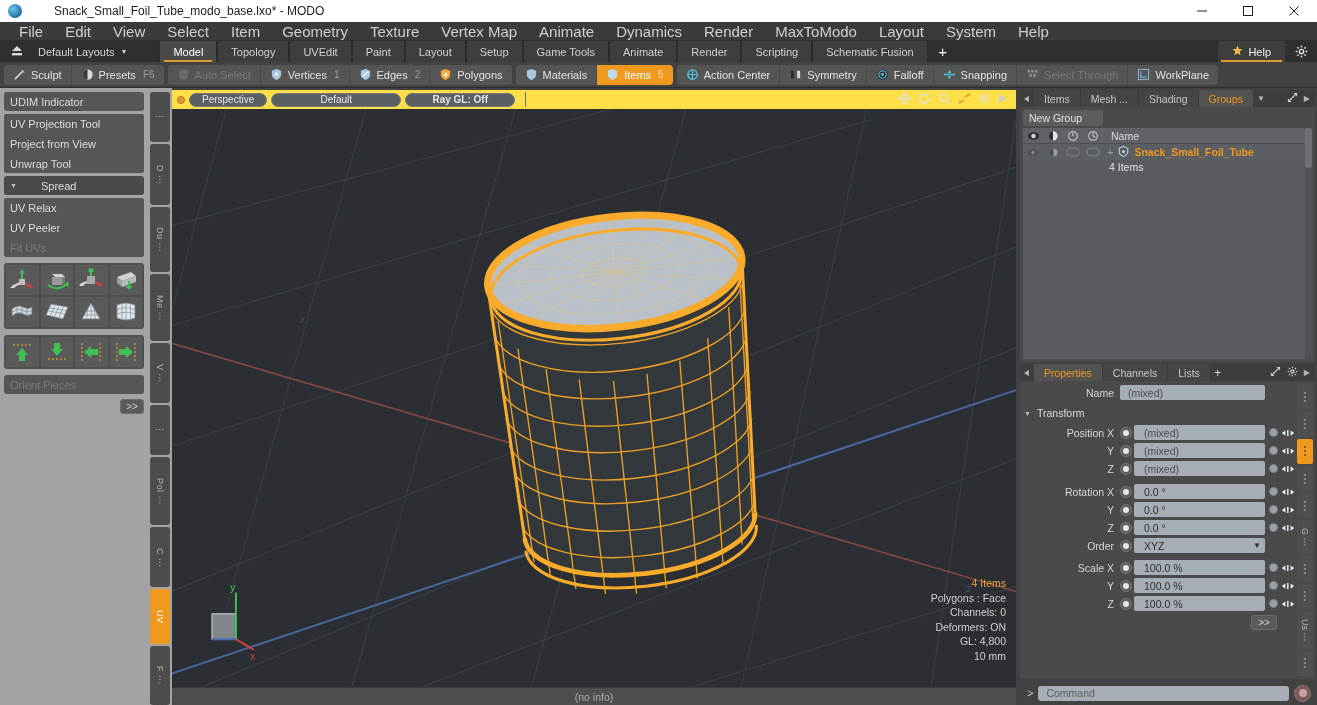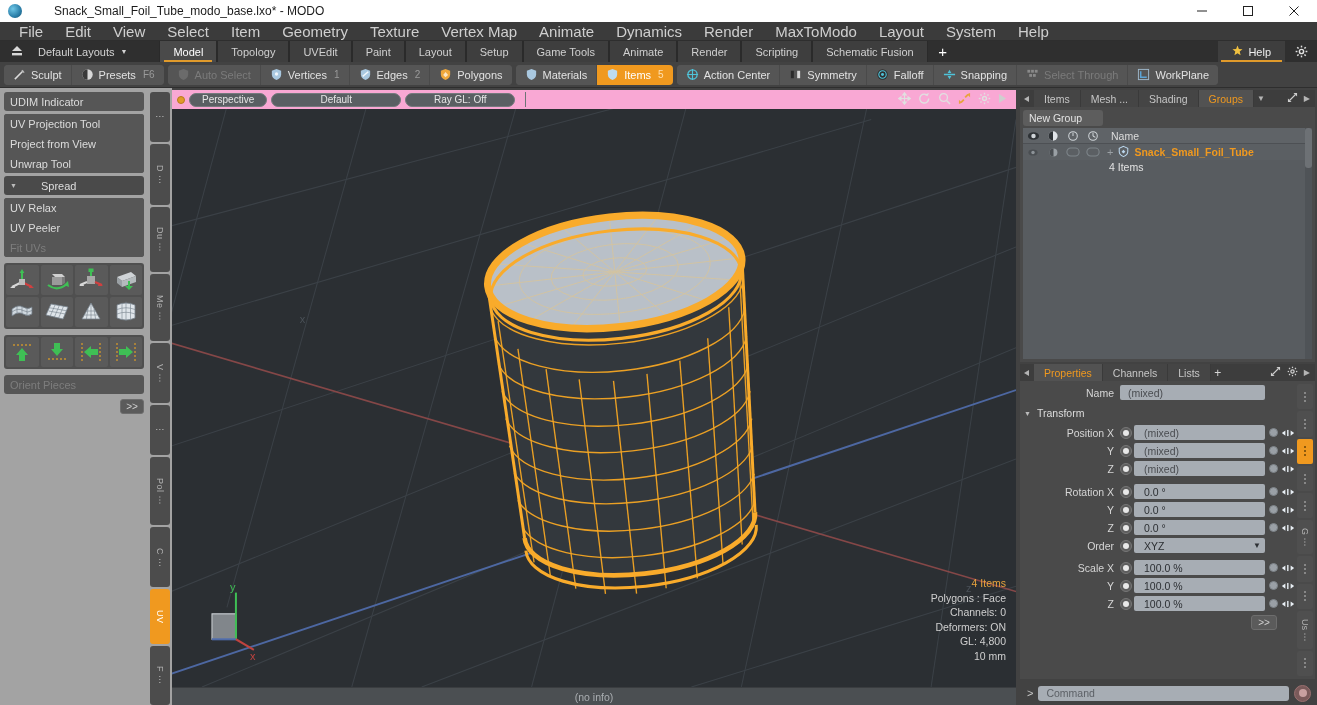--- a/index.html
+++ b/index.html
@@ -70,21 +70,21 @@
   .icongrid { display:grid; grid-template-columns:repeat(4,1fr); gap:2px; background:#4f4f4f; border-radius:3px; padding:2px; margin-top:3px;}
   .icongrid .cell { height:30px; background:#5a5a5a; border-radius:2px; display:flex; align-items:center; justify-content:center;}
   .icongrid .cell svg { display:block;}
   .lp-tabstrip { width:20px; flex:0 0 20px; margin-left:2px; display:flex; flex-direction:column; gap:2px; padding-top:0;}
   .vtab { flex:1 1 auto; background:#4c4c4c; border-radius:3px; display:flex; align-items:center; justify-content:center;
           writing-mode:vertical-rl; font-size:9px; color:#b0b0b0; letter-spacing:0.5px; overflow:hidden; text-orientation:mixed;}
   .vtab.active { background:#f0991f; color:#fff; }
 
   
   .viewwrap { flex:1 1 auto; display:flex; flex-direction:column; min-width:0; padding:2px 2px 0 0;}
-  .vp-header { height:19px; background:#f9a8d4; display:flex; align-items:center; gap:4px; padding:2px 5px; flex:0 0 19px;}
+  .vp-header { height:19px; background:#fde047; display:flex; align-items:center; gap:4px; padding:2px 5px; flex:0 0 19px;}
   .vp-dot { width:8px; height:8px; border-radius:50%; background:#e09a2b; border:1px solid #b87a1d; flex:0 0 8px;}
   .vp-pill { height:14px; border:1px solid #757a7e; border-radius:7px; color:#e6e6e6; font-size:10px;
              display:flex; align-items:center; justify-content:center; padding:0 12px; background:#5a5f63;}
   .vp-sep { width:1px; height:15px; background:#6e7376; margin:0 6px;}
   .vp-tools { margin-left:auto; display:flex; align-items:center; gap:7px; padding-right:4px;}
   .viewport { flex:1 1 auto; position:relative; overflow:hidden; background:#2b2f33; min-height:0;}
   .vp-info { position:absolute; right:10px; bottom:24px; text-align:right; font-size:10.5px; color:#cfcfcf; line-height:14.5px;}
   .vp-info .hl { color:#e8a33d;}
   .vp-footer { height:18px; background:#4b4f52; display:flex; align-items:center; justify-content:center;
                font-size:10.5px; color:#a9adb0; flex:0 0 18px; border-top:1px solid #3a3d40;}
@@ -559,21 +559,21 @@
         <div class="vtab active">UV</div>
         <div class="vtab">F ⋯</div>
       </div>
     </div>
 
     <div class="viewwrap">
       <div class="vp-header">
         <div class="vp-dot"></div>
         <div class="vp-pill">Perspective</div>
         <div class="vp-pill" style="min-width:130px;">Default</div>
-        <div class="vp-pill" style="min-width:110px;">Ray GL: Off</div>
+        <div class="vp-pill" style="min-width:110px;font-weight:bold;">Ray GL: Off</div>
         <div class="vp-sep"></div>
         <div class="vp-tools">
           <span>
             <svg width="13" height="13" viewBox="0 0 14 14">
                 <g stroke="#e0e0e0" stroke-width="1.2" fill="#e0e0e0">
               <line x1="7" y1="2" x2="7" y2="12"></line>
                   <line x1="2" y1="7" x2="12" y2="7"></line>
               <polygon points="7,0.8 8.8,3.2 5.2,3.2"></polygon>
                   <polygon points="7,13.2 8.8,10.8 5.2,10.8"></polygon>
               <polygon points="0.8,7 3.2,5.2 3.2,8.8"></polygon>

